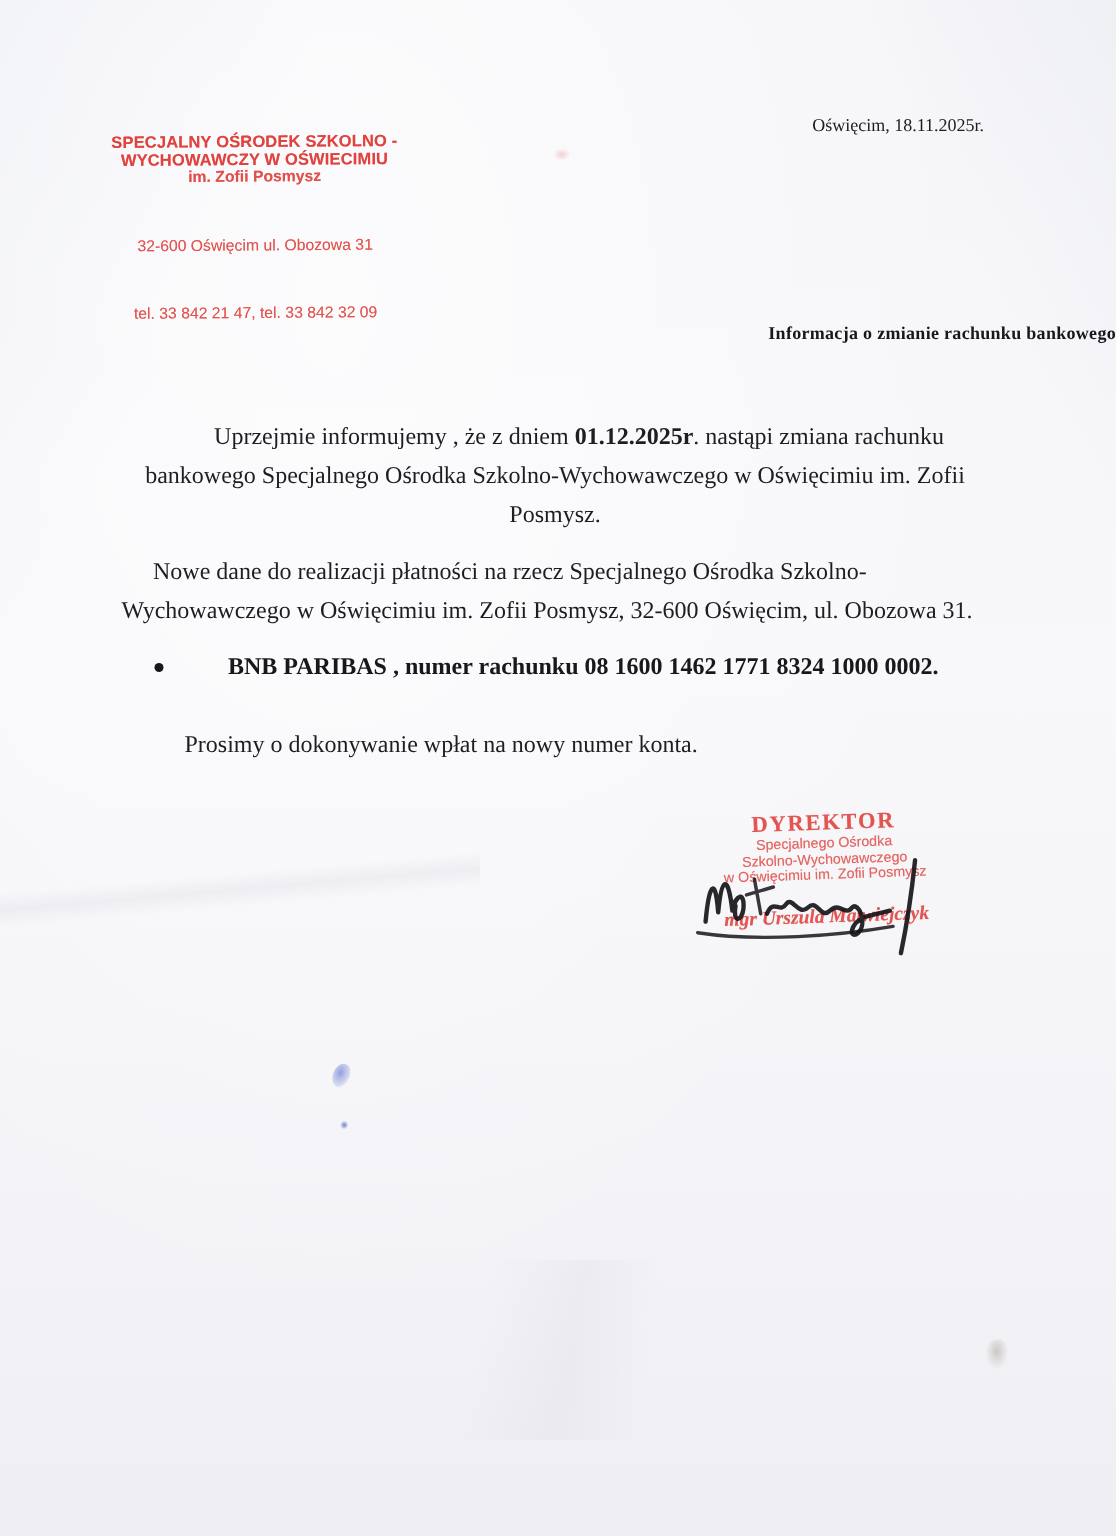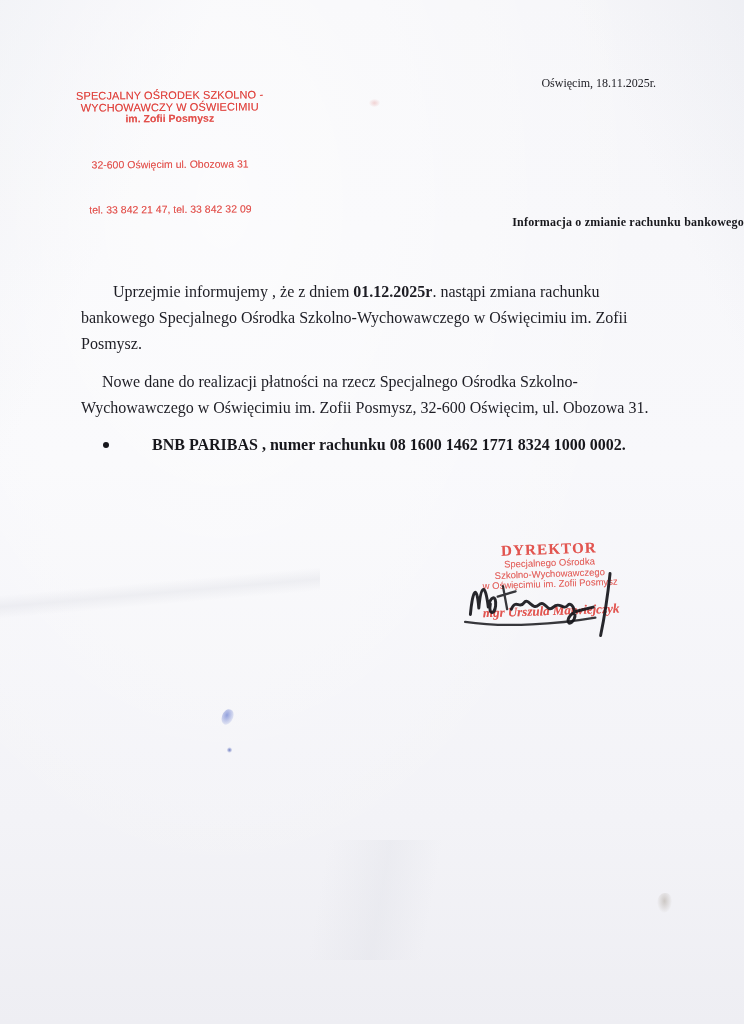--- a/index.html
+++ b/index.html
@@ -28,41 +28,41 @@
     background: linear-gradient(100deg, rgba(214,216,224,0) 40%, rgba(210,212,221,.22) 52%, rgba(255,255,255,0) 62%); }
 
   .sender-stamp {
     position: absolute; left: 70px; top: 90px; width: 200px;
     text-align: center;
     font-family: "Liberation Sans", sans-serif;
     color: var(--stamp-red, #e0423d);
     transform: rotate(-0.4deg);
     text-shadow: 0 0 .4px rgba(224,66,61,.55);
   }
-  .sender-stamp .ss-b { font-weight: normal; font-size: 11px; line-height: 11.5px; letter-spacing: .1px; }
+  .sender-stamp .ss-b { font-weight: bold; font-size: 11px; line-height: 11.5px; letter-spacing: .1px; }
   .sender-stamp .ss-n { font-weight: bold; font-size: 10.5px; line-height: 11.5px; opacity: .92; }
   .sender-stamp .ss-r { font-weight: normal; font-size: 10.5px; line-height: 11.5px; opacity: .9; margin-top: 34px; }
 
   .date-line {
     position: absolute; top: 76px; right: 88px;
     font-size: 12px; color: #1c1c22;
   }
 
   .doc-title {
     position: absolute; top: 215px; left: 0; width: 100%;
     text-align: right;
     font-size: 12px; font-weight: bold; letter-spacing: .2px;
     color: #17171c;
   }
 
   .para {
     position: absolute; left: 81px; width: 578px;
     font-size: 16px; line-height: 26px; color: #1d1d24;
   }
-  .p1 { top: 279px; text-indent: 32px; }
+  .p1 { top: 279px; text-indent: 32px; text-align: center; }
   .p1 strong { font-weight: bold; }
   .p2 { top: 369px; text-indent: 21px; }
   .p3 { top: 484px; left: 123px; width: 450px; }
 
   .bullet-row {
     position: absolute; left: 103px; top: 434px; width: 560px;
     display: flex; align-items: flex-start;
   }
   .bullet-dot {
     width: 6px; height: 6px; border-radius: 50%;
@@ -117,20 +117,21 @@
 
   <p class="para p1"><span>Uprzejmie informujemy , że z dniem </span><strong>01.12.2025r</strong><span>. nastąpi zmiana rachunku bankowego Specjalnego Ośrodka Szkolno-Wychowawczego w Oświęcimiu im. Zofii Posmysz.</span></p>
 
   <p class="para p2">Nowe dane do realizacji płatności na rzecz Specjalnego Ośrodka Szkolno-Wychowawczego w Oświęcimiu im. Zofii Posmysz, 32-600 Oświęcim, ul. Obozowa 31.</p>
 
   <div class="bullet-row">
     <span class="bullet-dot"></span>
     <span class="bullet-text">BNB PARIBAS , numer rachunku 08 1600 1462 1771 8324 1000 0002.</span>
   </div>
 
+  <p class="para p3">Prosimy o dokonywanie wpłat na nowy numer konta.</p>
 
   <div class="director-stamp" style="color: rgb(226, 85, 80);">
     <div class="ds-title">DYREKTOR</div>
     <div class="ds-sub">Specjalnego Ośrodka</div>
     <div class="ds-sub">Szkolno-Wychowawczego</div>
     <div class="ds-sub">w Oświęcimiu im. Zofii Posmysz</div>
     <div class="ds-name">mgr Urszula Matwiejczyk</div>
   </div>
 
   <svg class="signature" viewBox="0 0 160 70" aria-hidden="true">

